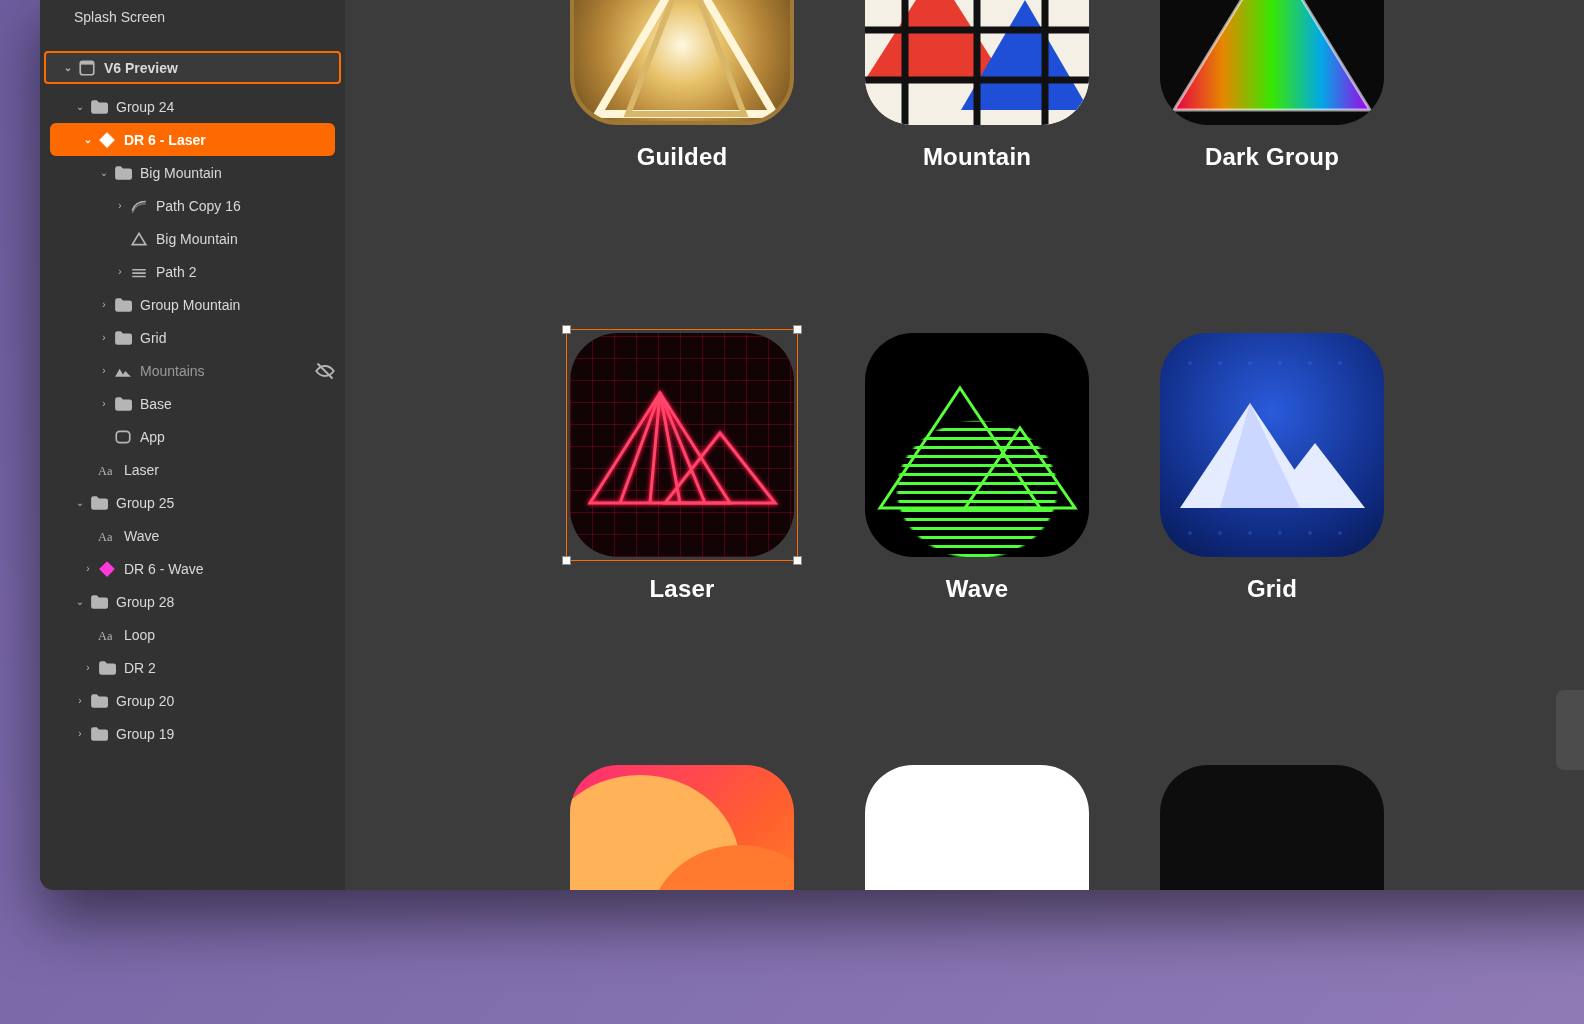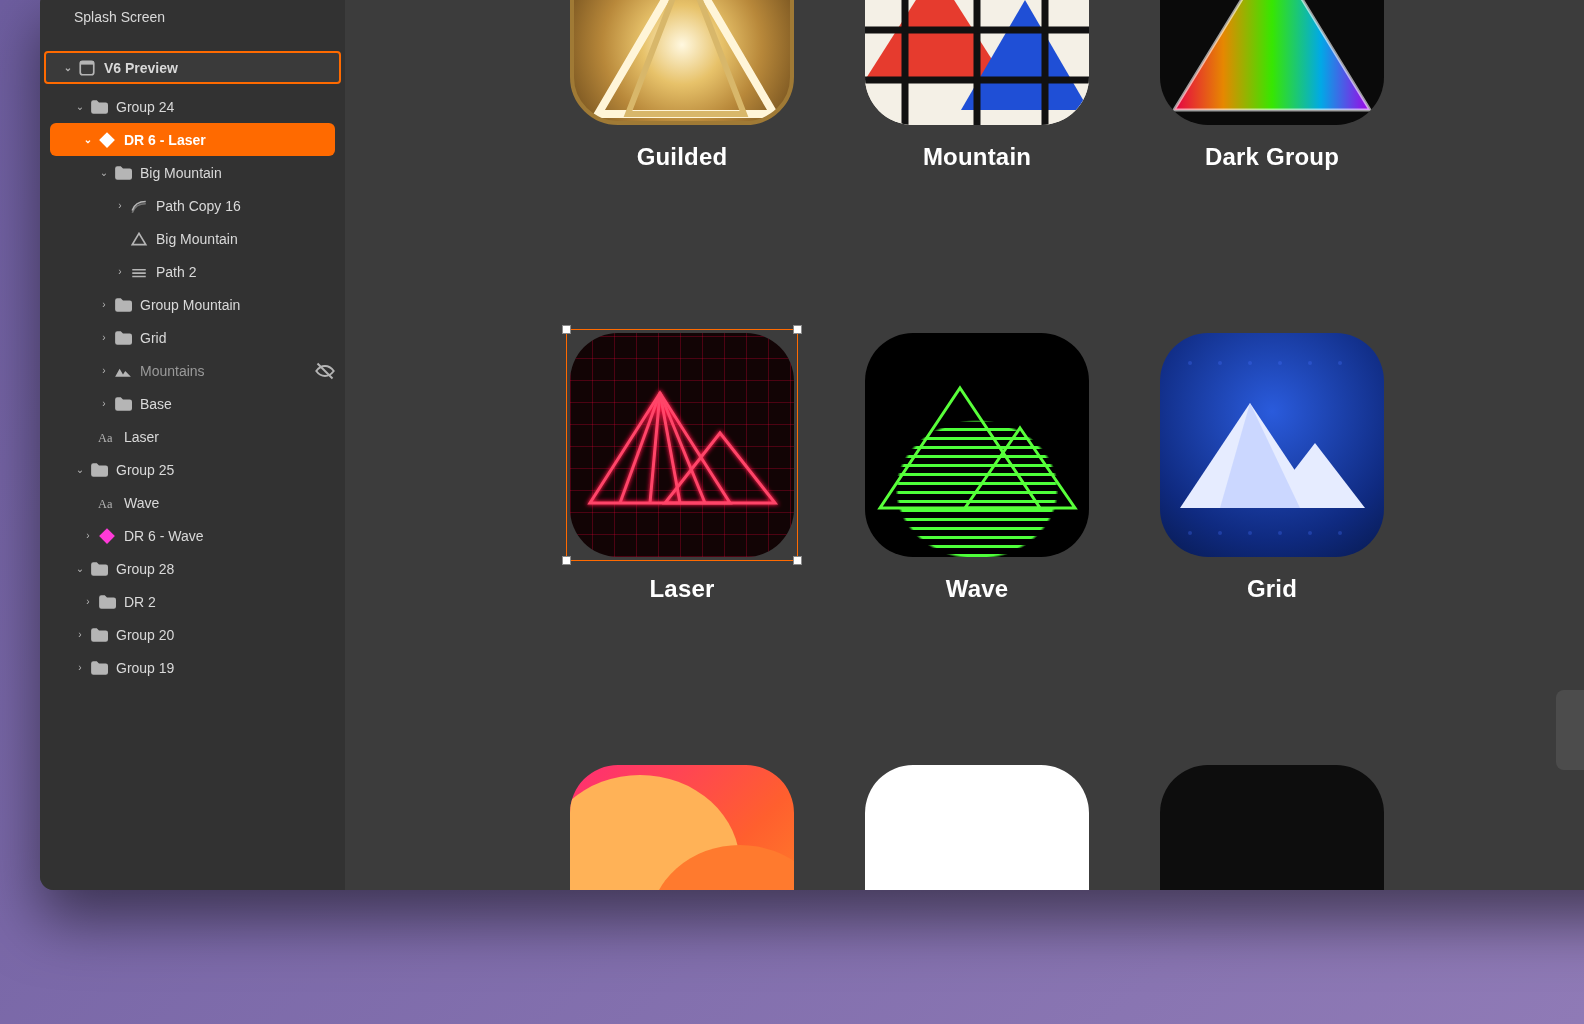--- a/index.html
+++ b/index.html
@@ -357,20 +357,29 @@
     <div class="row ind-3">
       <span class="chev">›</span>
       <span class="icon">
           <svg viewBox="0 0 16 16">
             <use href="#i-folder"></use>
           </svg>
         </span>
       <span class="label">Base</span>
     </div>
 
+    <div class="row ind-3">
+      <span class="chev" style="visibility:hidden">›</span>
+      <span class="icon">
+          <svg viewBox="0 0 16 16">
+            <use href="#i-rect"></use>
+          </svg>
+        </span>
+      <span class="label">App</span>
+    </div>
 
     <div class="row ind-2">
       <span class="chev" style="visibility:hidden">›</span>
       <span class="icon">
           <svg viewBox="0 0 16 16">
             <use href="#i-text"></use>
           </svg>
         </span>
       <span class="label">Laser</span>
     </div>
@@ -408,20 +417,29 @@
     <div class="row ind-1">
       <span class="chev">⌄</span>
       <span class="icon">
           <svg viewBox="0 0 16 16">
             <use href="#i-folder"></use>
           </svg>
         </span>
       <span class="label">Group 28</span>
     </div>
 
+    <div class="row ind-2">
+      <span class="chev" style="visibility:hidden">›</span>
+      <span class="icon">
+          <svg viewBox="0 0 16 16">
+            <use href="#i-text"></use>
+          </svg>
+        </span>
+      <span class="label">Loop</span>
+    </div>
 
     <div class="row ind-2">
       <span class="chev">›</span>
       <span class="icon">
           <svg viewBox="0 0 16 16">
             <use href="#i-folder"></use>
           </svg>
         </span>
       <span class="label">DR 2</span>
     </div>

